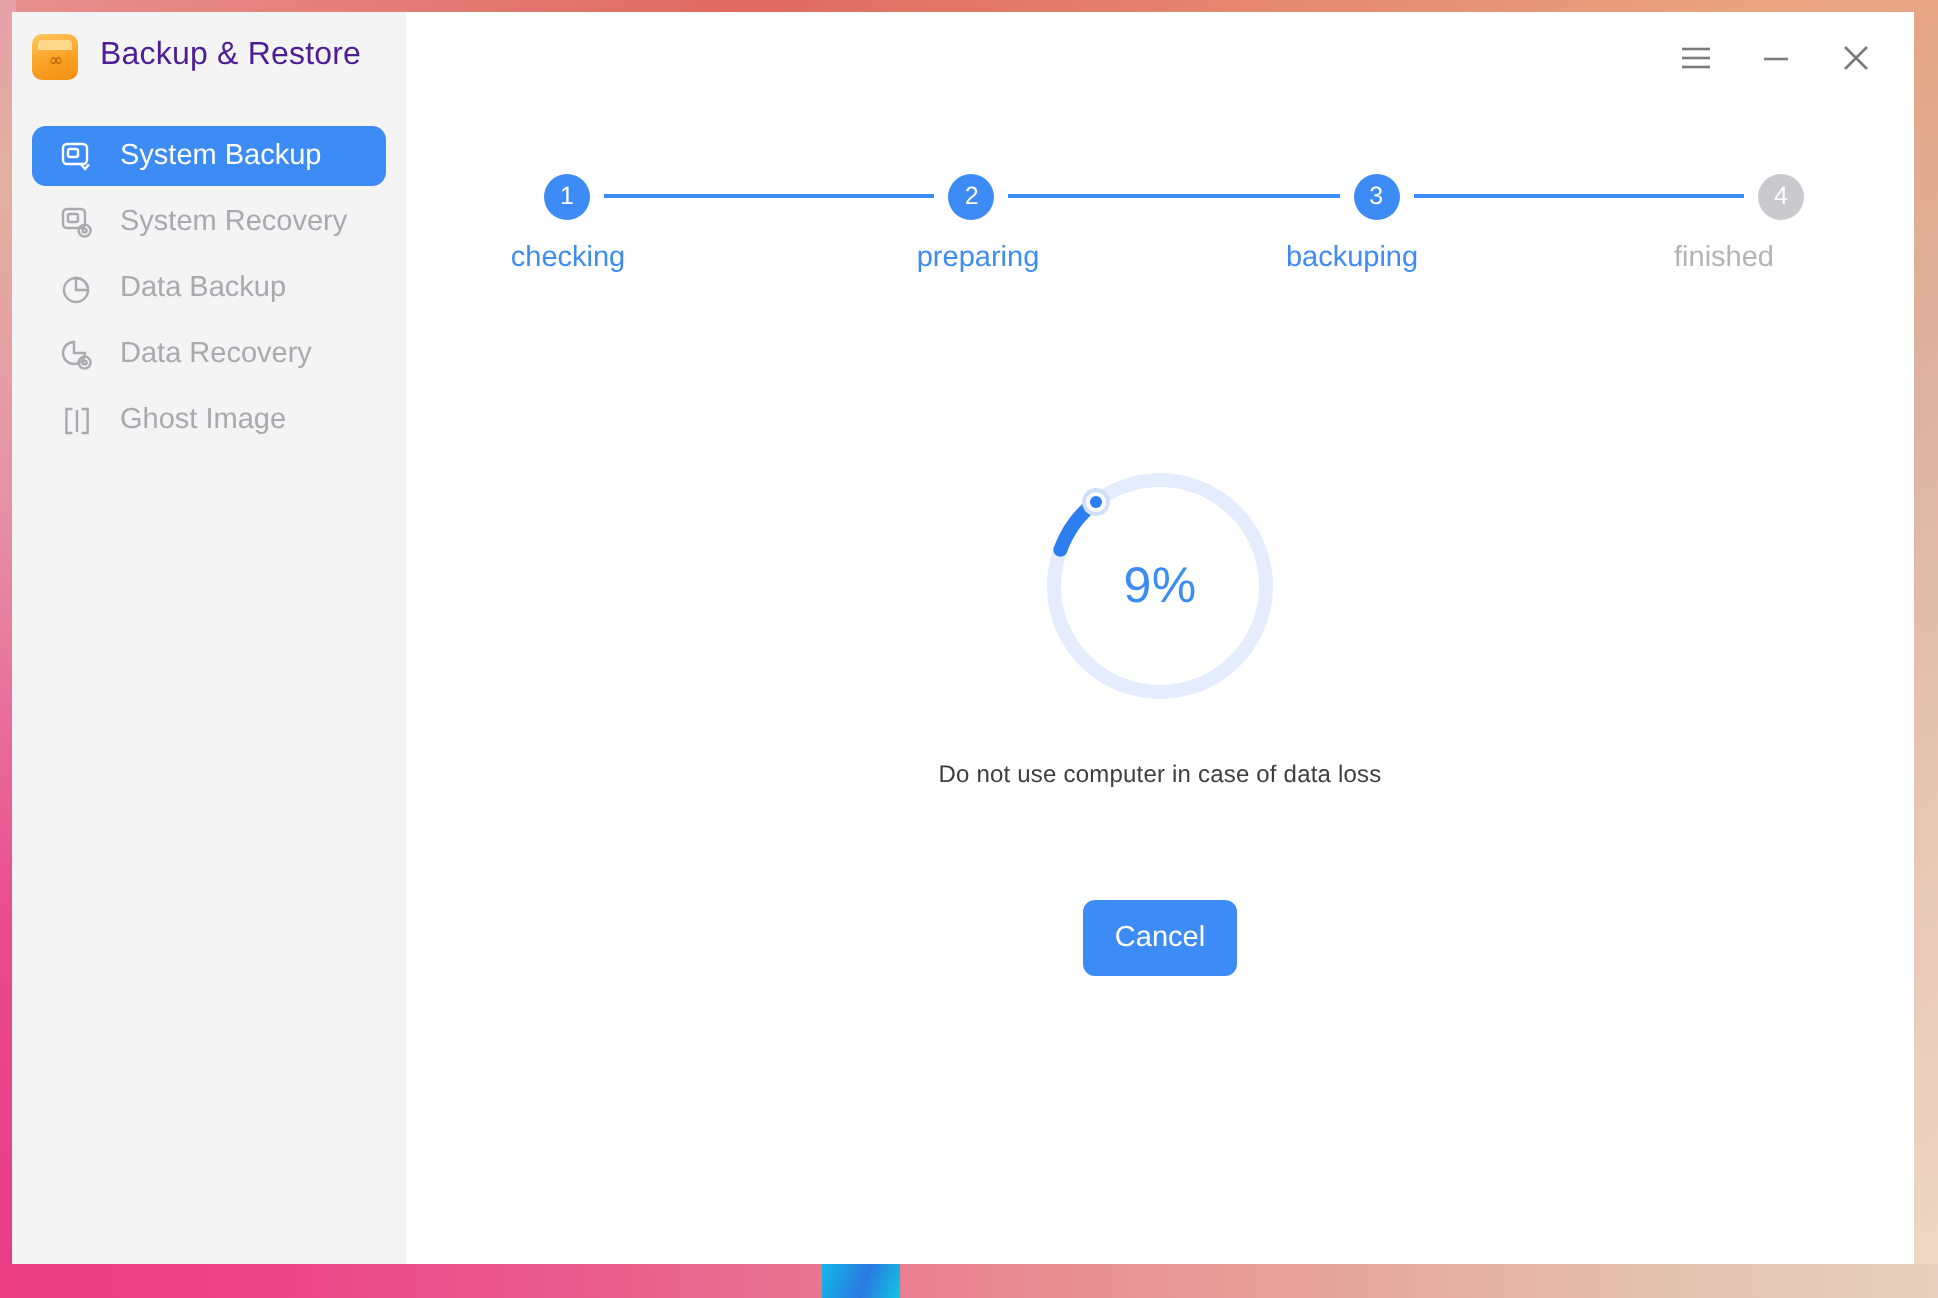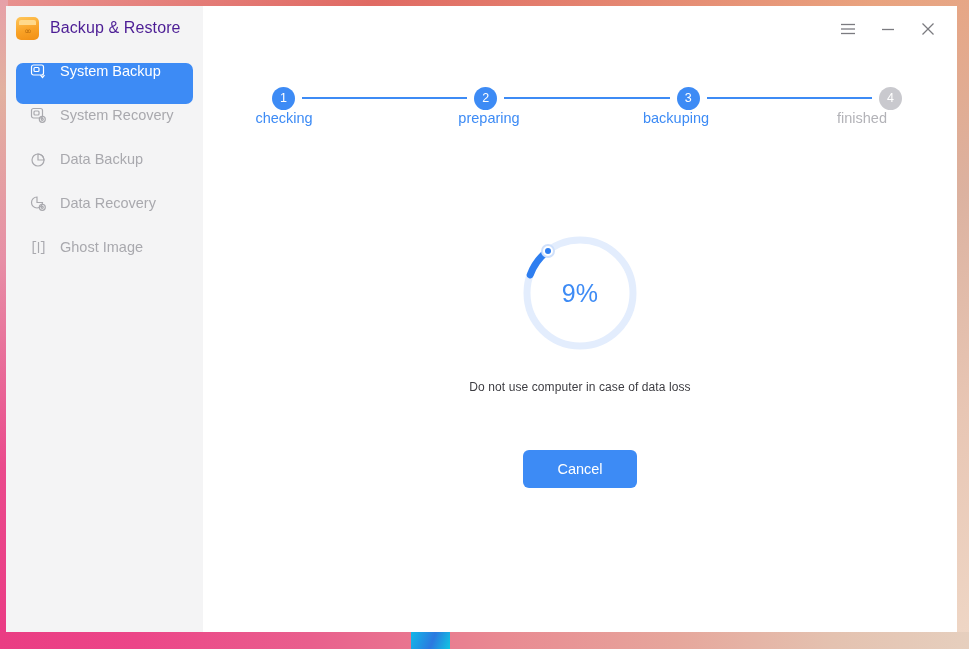--- a/index.html
+++ b/index.html
@@ -118,23 +118,23 @@
     font-size: 16px;
     color: #4c1d95;
     letter-spacing: .1px;
     white-space: nowrap;
   }
 
   #sidebar-nav { margin-top: 13px; }
 
   .nav-item {
     display: flex;
-    align-items: flex-start;
+    align-items: center;
     gap: 13px;
-    height: 41px;
+    height: 30px;
     margin: 0 10px 3px 10px;
     padding-left: 14px;
     border-radius: 7px;
     color: #a9a9ae;
     font-size: 14.5px;
     cursor: pointer;
     user-select: none;
   }
   .nav-item.active {
     background: #3d8bf5;
@@ -203,20 +203,21 @@
   .step-badge.inactive { background: #c9c9ce; }
   .step-line {
     flex: 1 1 auto;
     height: 2px;
     background: #3d8bf5;
     margin: 0 7px;
   }
 
   #step-labels {
     position: relative;
+    margin-top: 11px;
     height: 20px;
   }
   .step-label {
     position: absolute;
     font-size: 14.5px;
     color: #3d8bf5;
     white-space: nowrap;
     transform: translateX(-50%);
   }
   .step-label.inactive { color: #b3b3b8; }
@@ -263,21 +264,21 @@
     font-size: 12px;
     color: #3d3d42;
     letter-spacing: .1px;
   }
 
   #cancel-button {
     position: absolute;
     left: 50%;
     transform: translateX(-50%);
     top: 444px;
-    width: 114px;
+    width: 77px;
     height: 38px;
     border: none;
     border-radius: 6px;
     background: #3d8bf5;
     color: #ffffff;
     font-size: 14.5px;
     font-family: "Liberation Sans", "DejaVu Sans", sans-serif;
     cursor: pointer;
   }
 </style>

